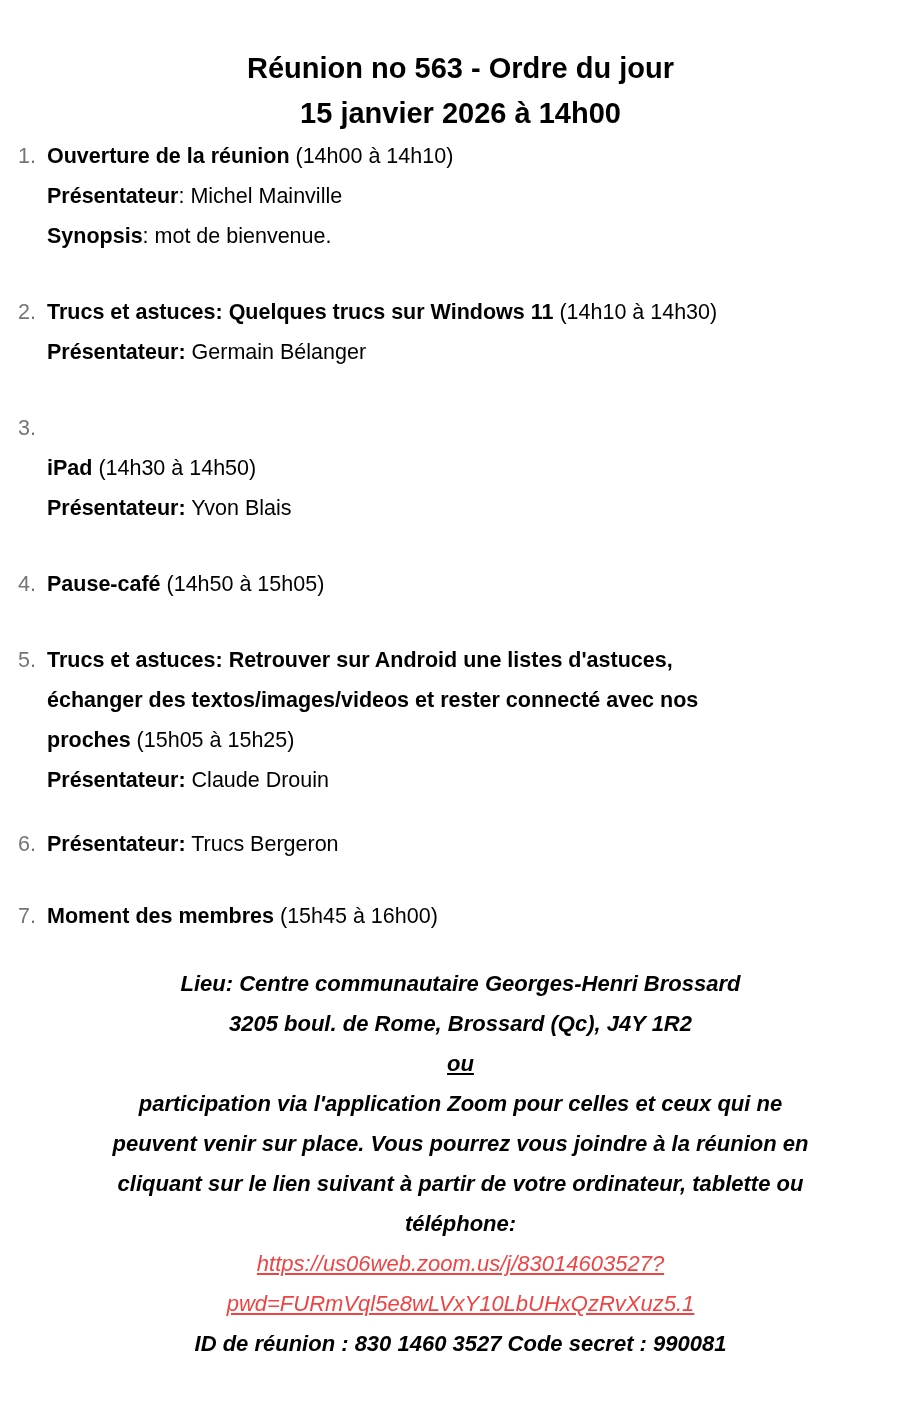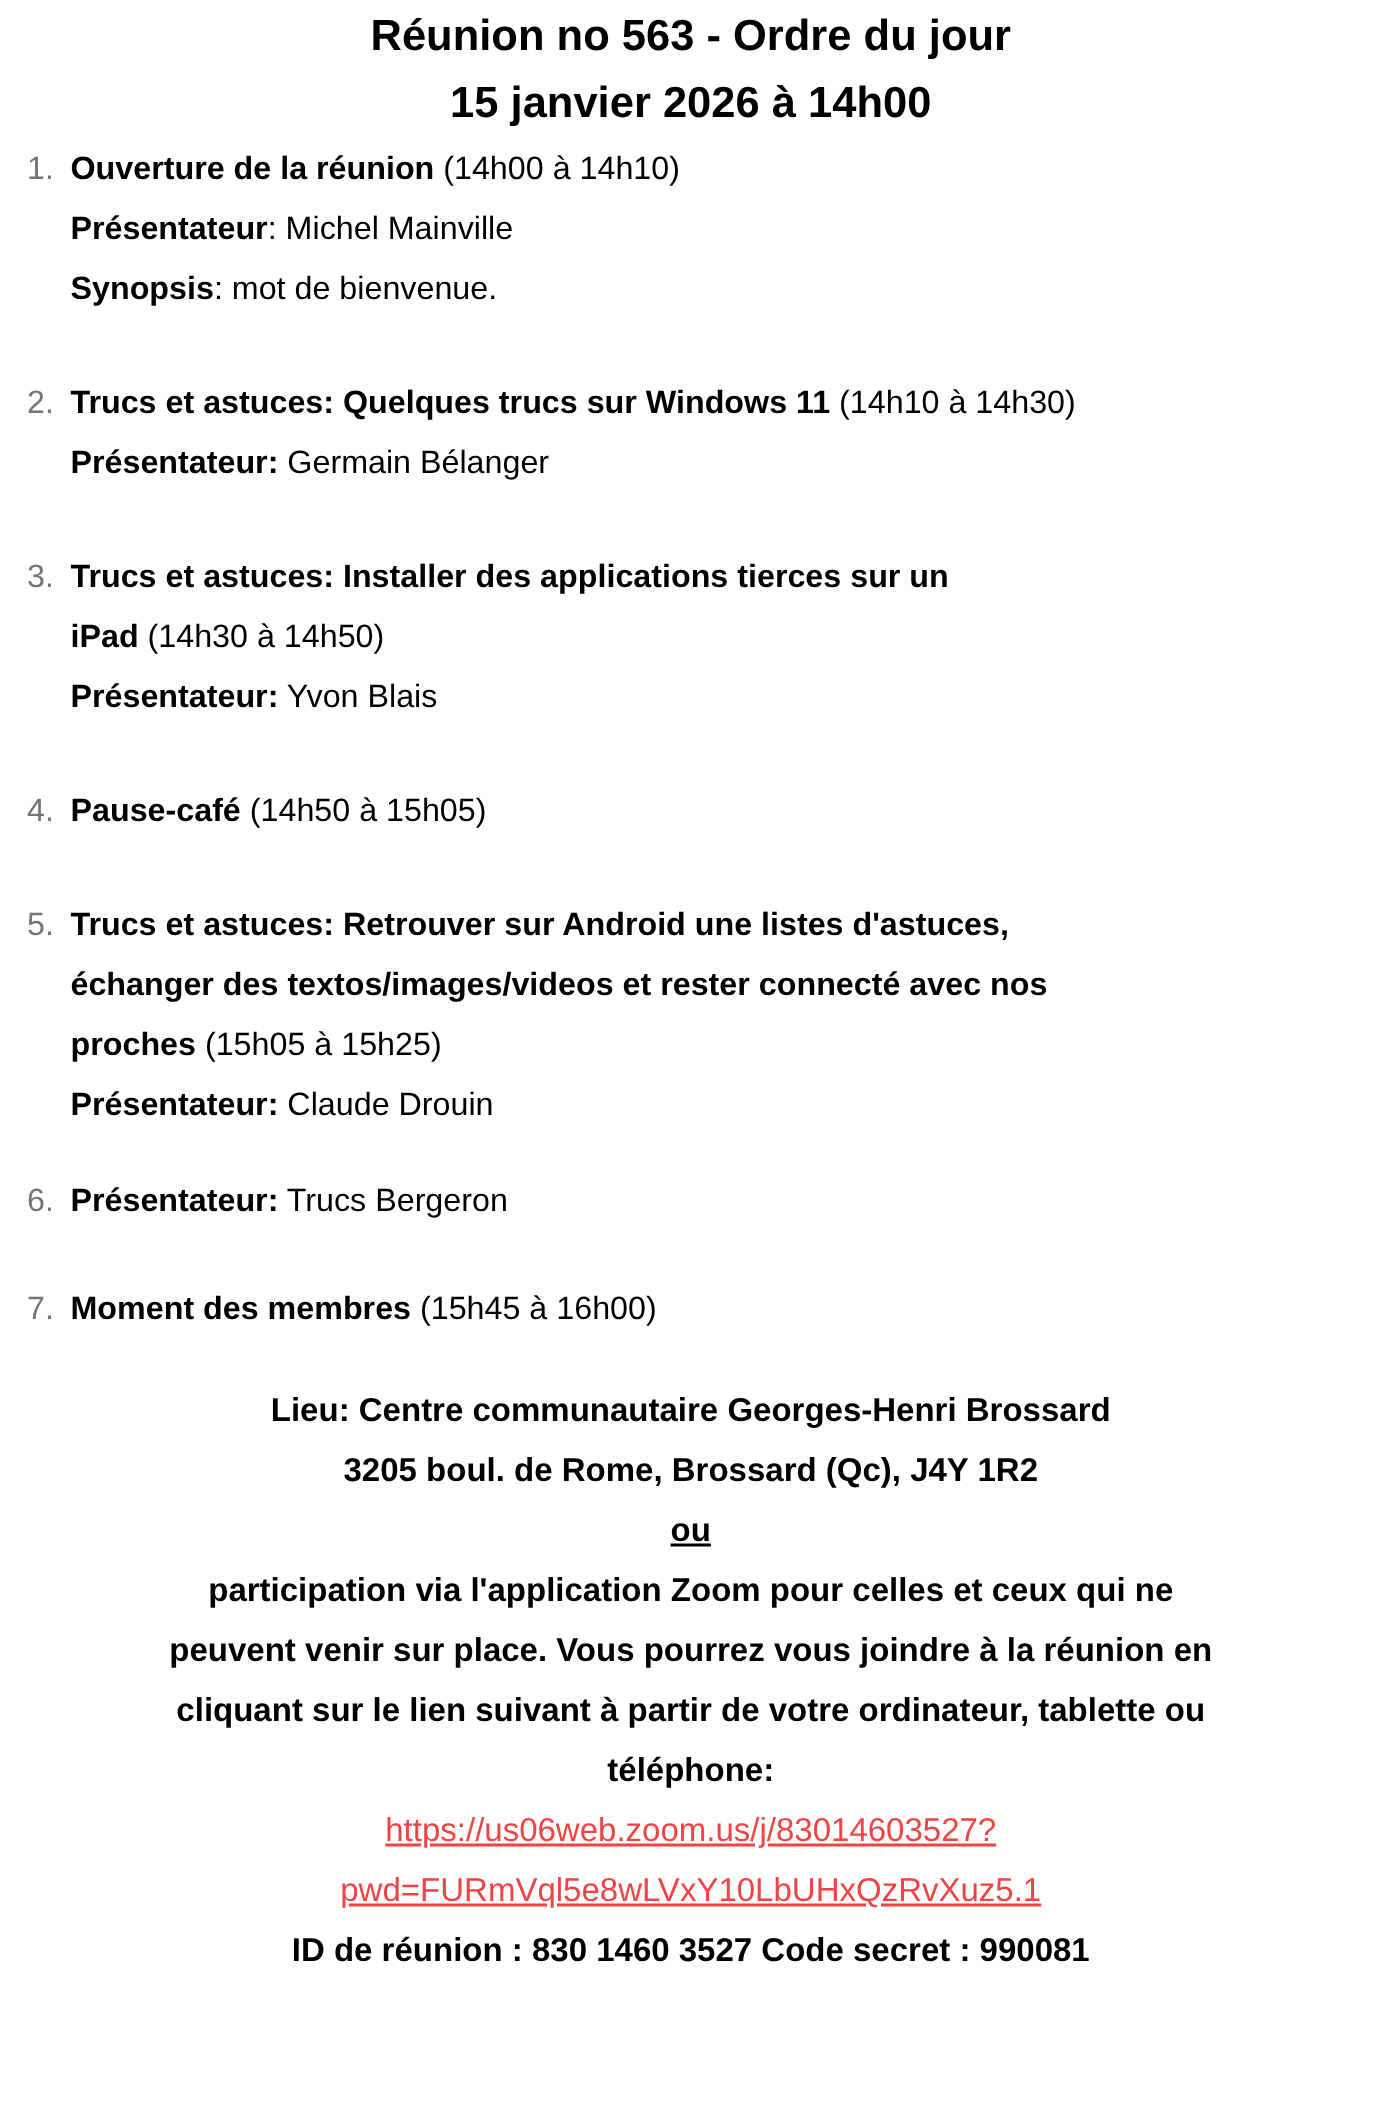--- a/index.html
+++ b/index.html
@@ -4,21 +4,21 @@
 <style>
   html,body{margin:0;padding:0;}
   body{
     width:921px;
     min-height:1413px;
     background:#ffffff;
     color:#000000;
     font-family:"Liberation Sans","DejaVu Sans",sans-serif;
     overflow-x:hidden;
   }
-  .doc{padding-top:2px;}
+  .doc{padding-top:2px;margin-top:44px;}
 
   
   .title-line{
     margin:0;
     text-align:center;
     font-size:29px;
     line-height:45px;
     font-weight:700;
   }
 
@@ -49,21 +49,21 @@
   b{font-weight:700;}
   .time{font-weight:400;}
 
   
   .footer{
     text-align:center;
     font-size:22px;
     line-height:40px;
     font-weight:700;
   }
-  .footer p{margin:0;}
+  .footer p{margin:0;font-style:italic;}
   .underline{text-decoration:underline;}
   .footer a{
     color:#ef4444;
     font-weight:400;
     text-decoration:underline;
   }
 </style>
 </head>
 <body>
 
@@ -87,21 +87,21 @@
       <span class="num">2.</span>
       <div class="content">
         <p><b>Trucs et astuces: Quelques trucs sur Windows 11</b><span class="time"> (14h10 à 14h30)</span></p>
         <p><b>Présentateur:</b><span> Germain Bélanger</span></p>
       </div>
     </div>
 
     <div class="item">
       <span class="num">3.</span>
       <div class="content">
-        <p><b><span>Trucs et astuces: Installer des applications tierces sur un</span><br><span>iPad</span></b><span class="time"> (14h30 à 14h50)</span></p>
+        <p><b><br><span>iPad</span></b><span class="time"> (14h30 à 14h50)</span></p>
         <p><b>Présentateur:</b><span> Yvon Blais</span></p>
       </div>
     </div>
 
     <div class="item">
       <span class="num">4.</span>
       <div class="content">
         <p><b>Pause-café</b><span class="time"> (14h50 à 15h05)</span></p>
       </div>
     </div>

